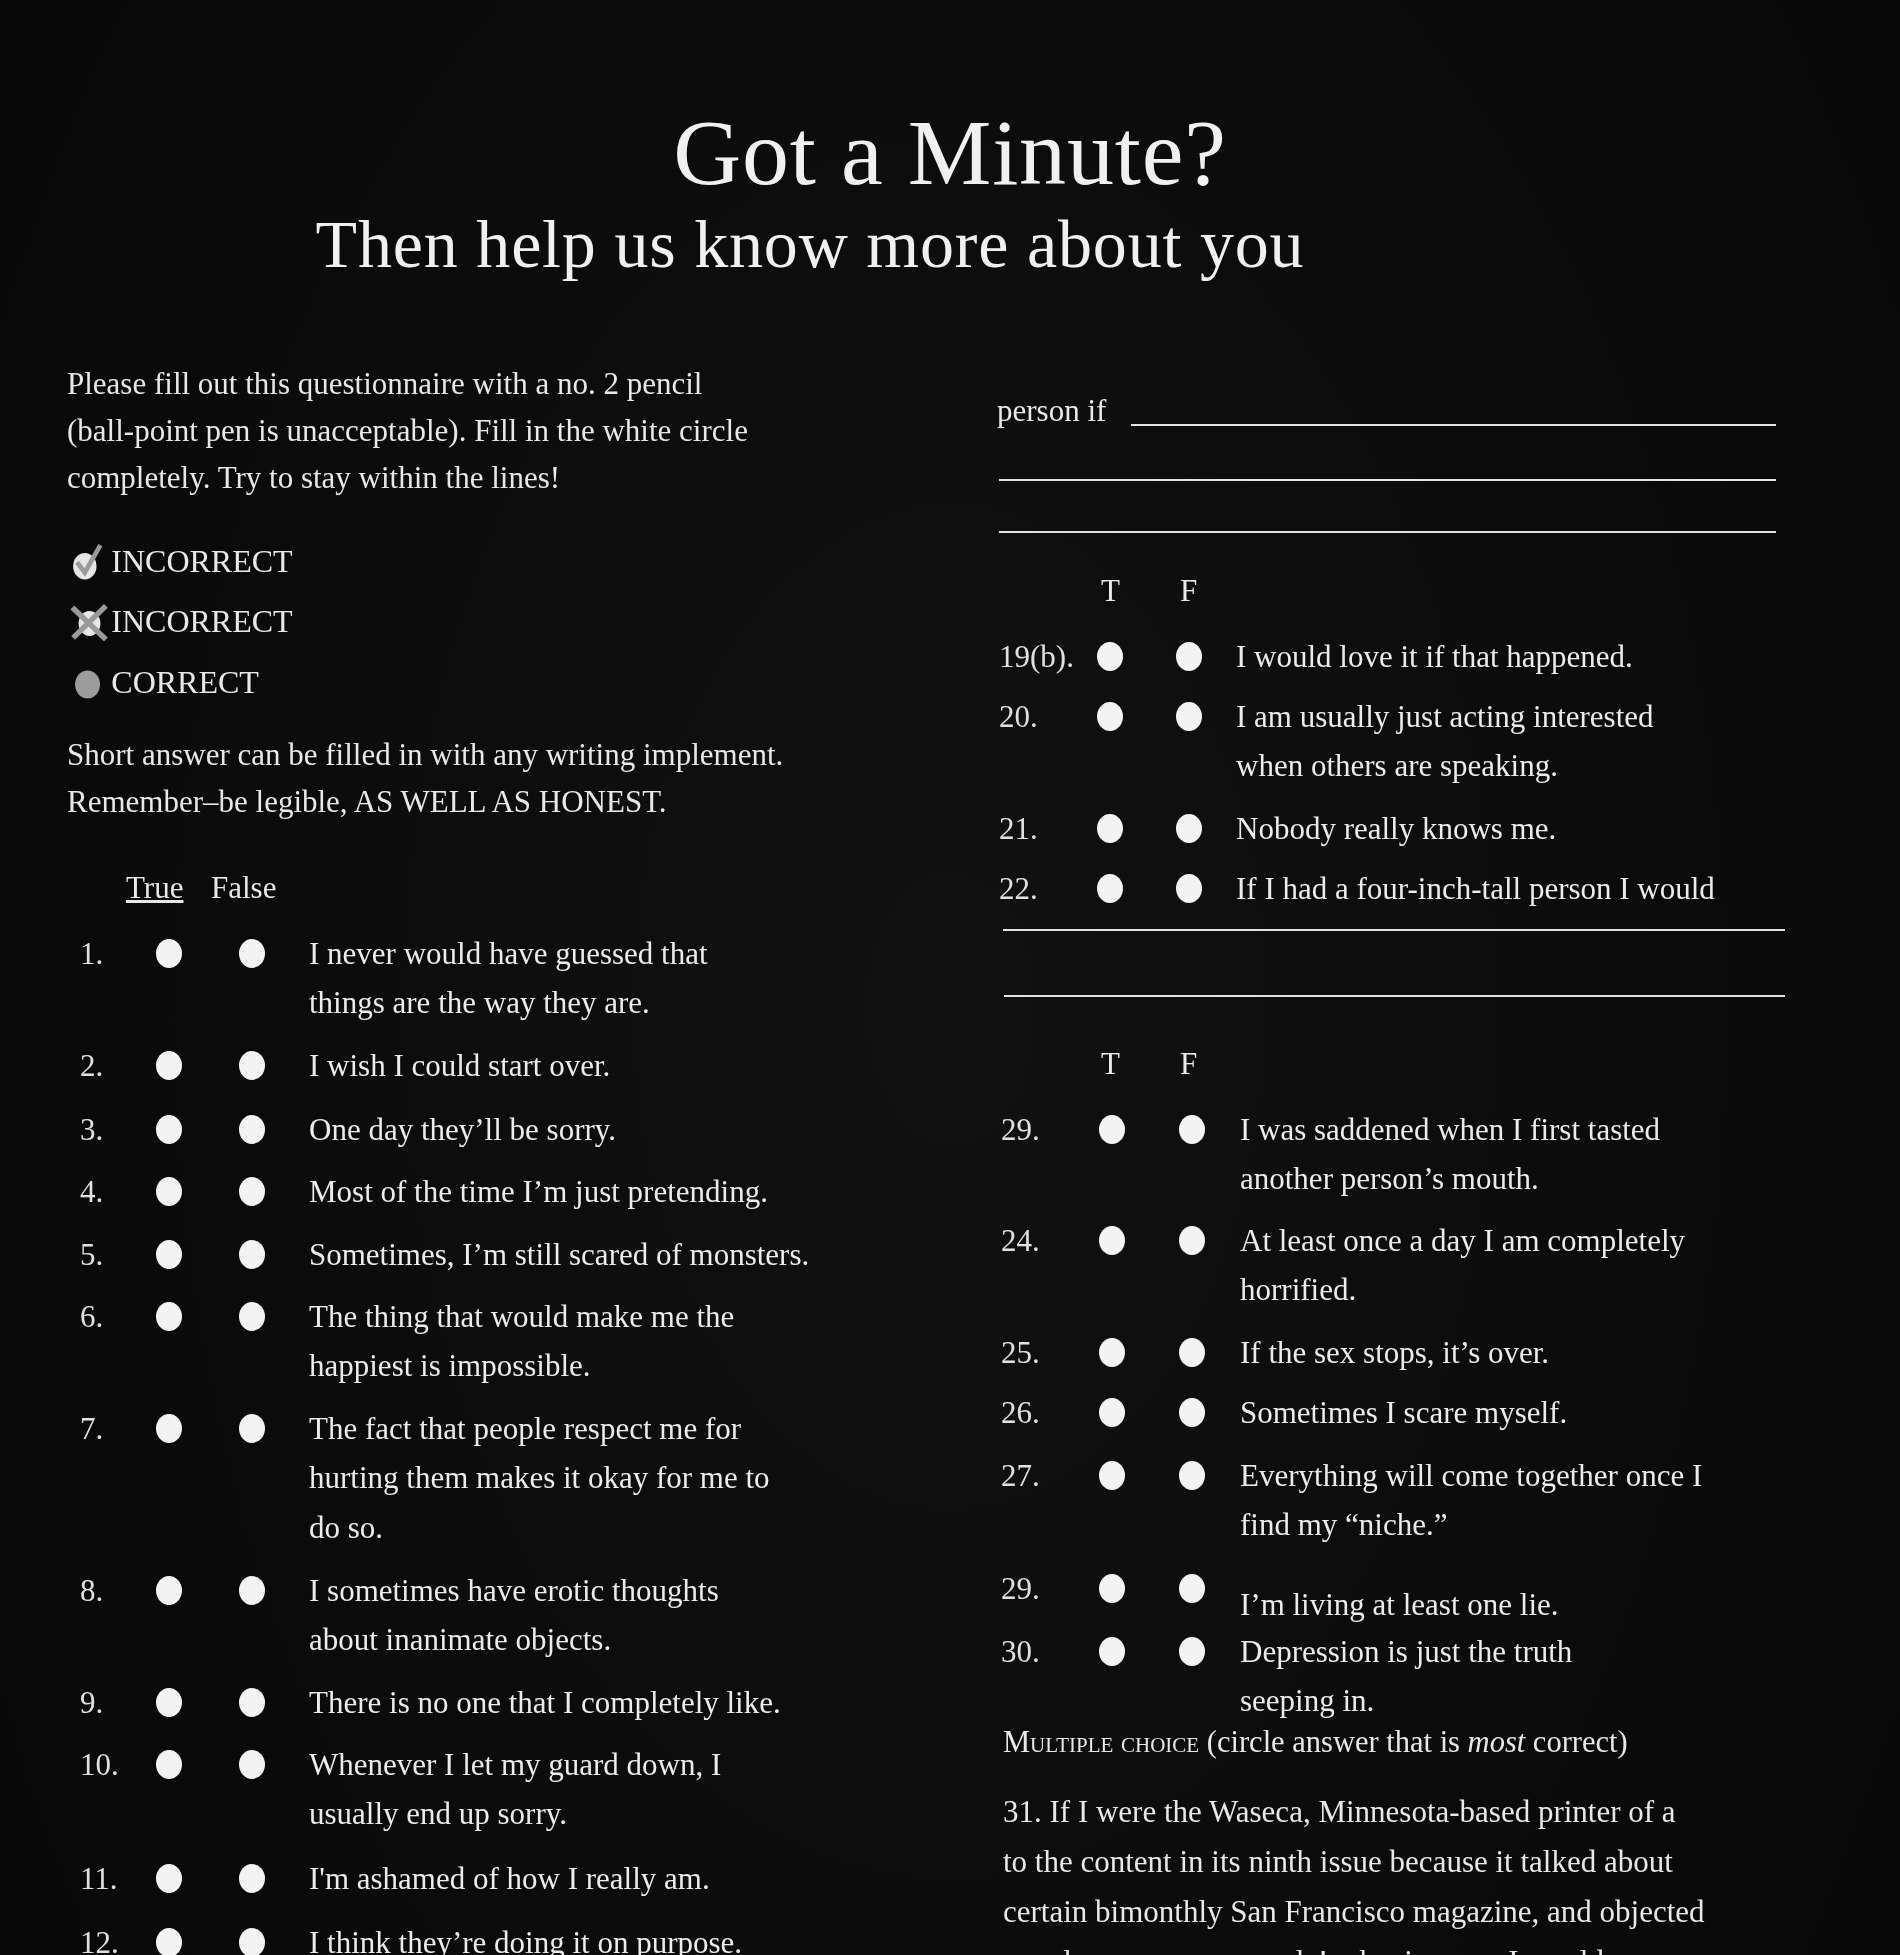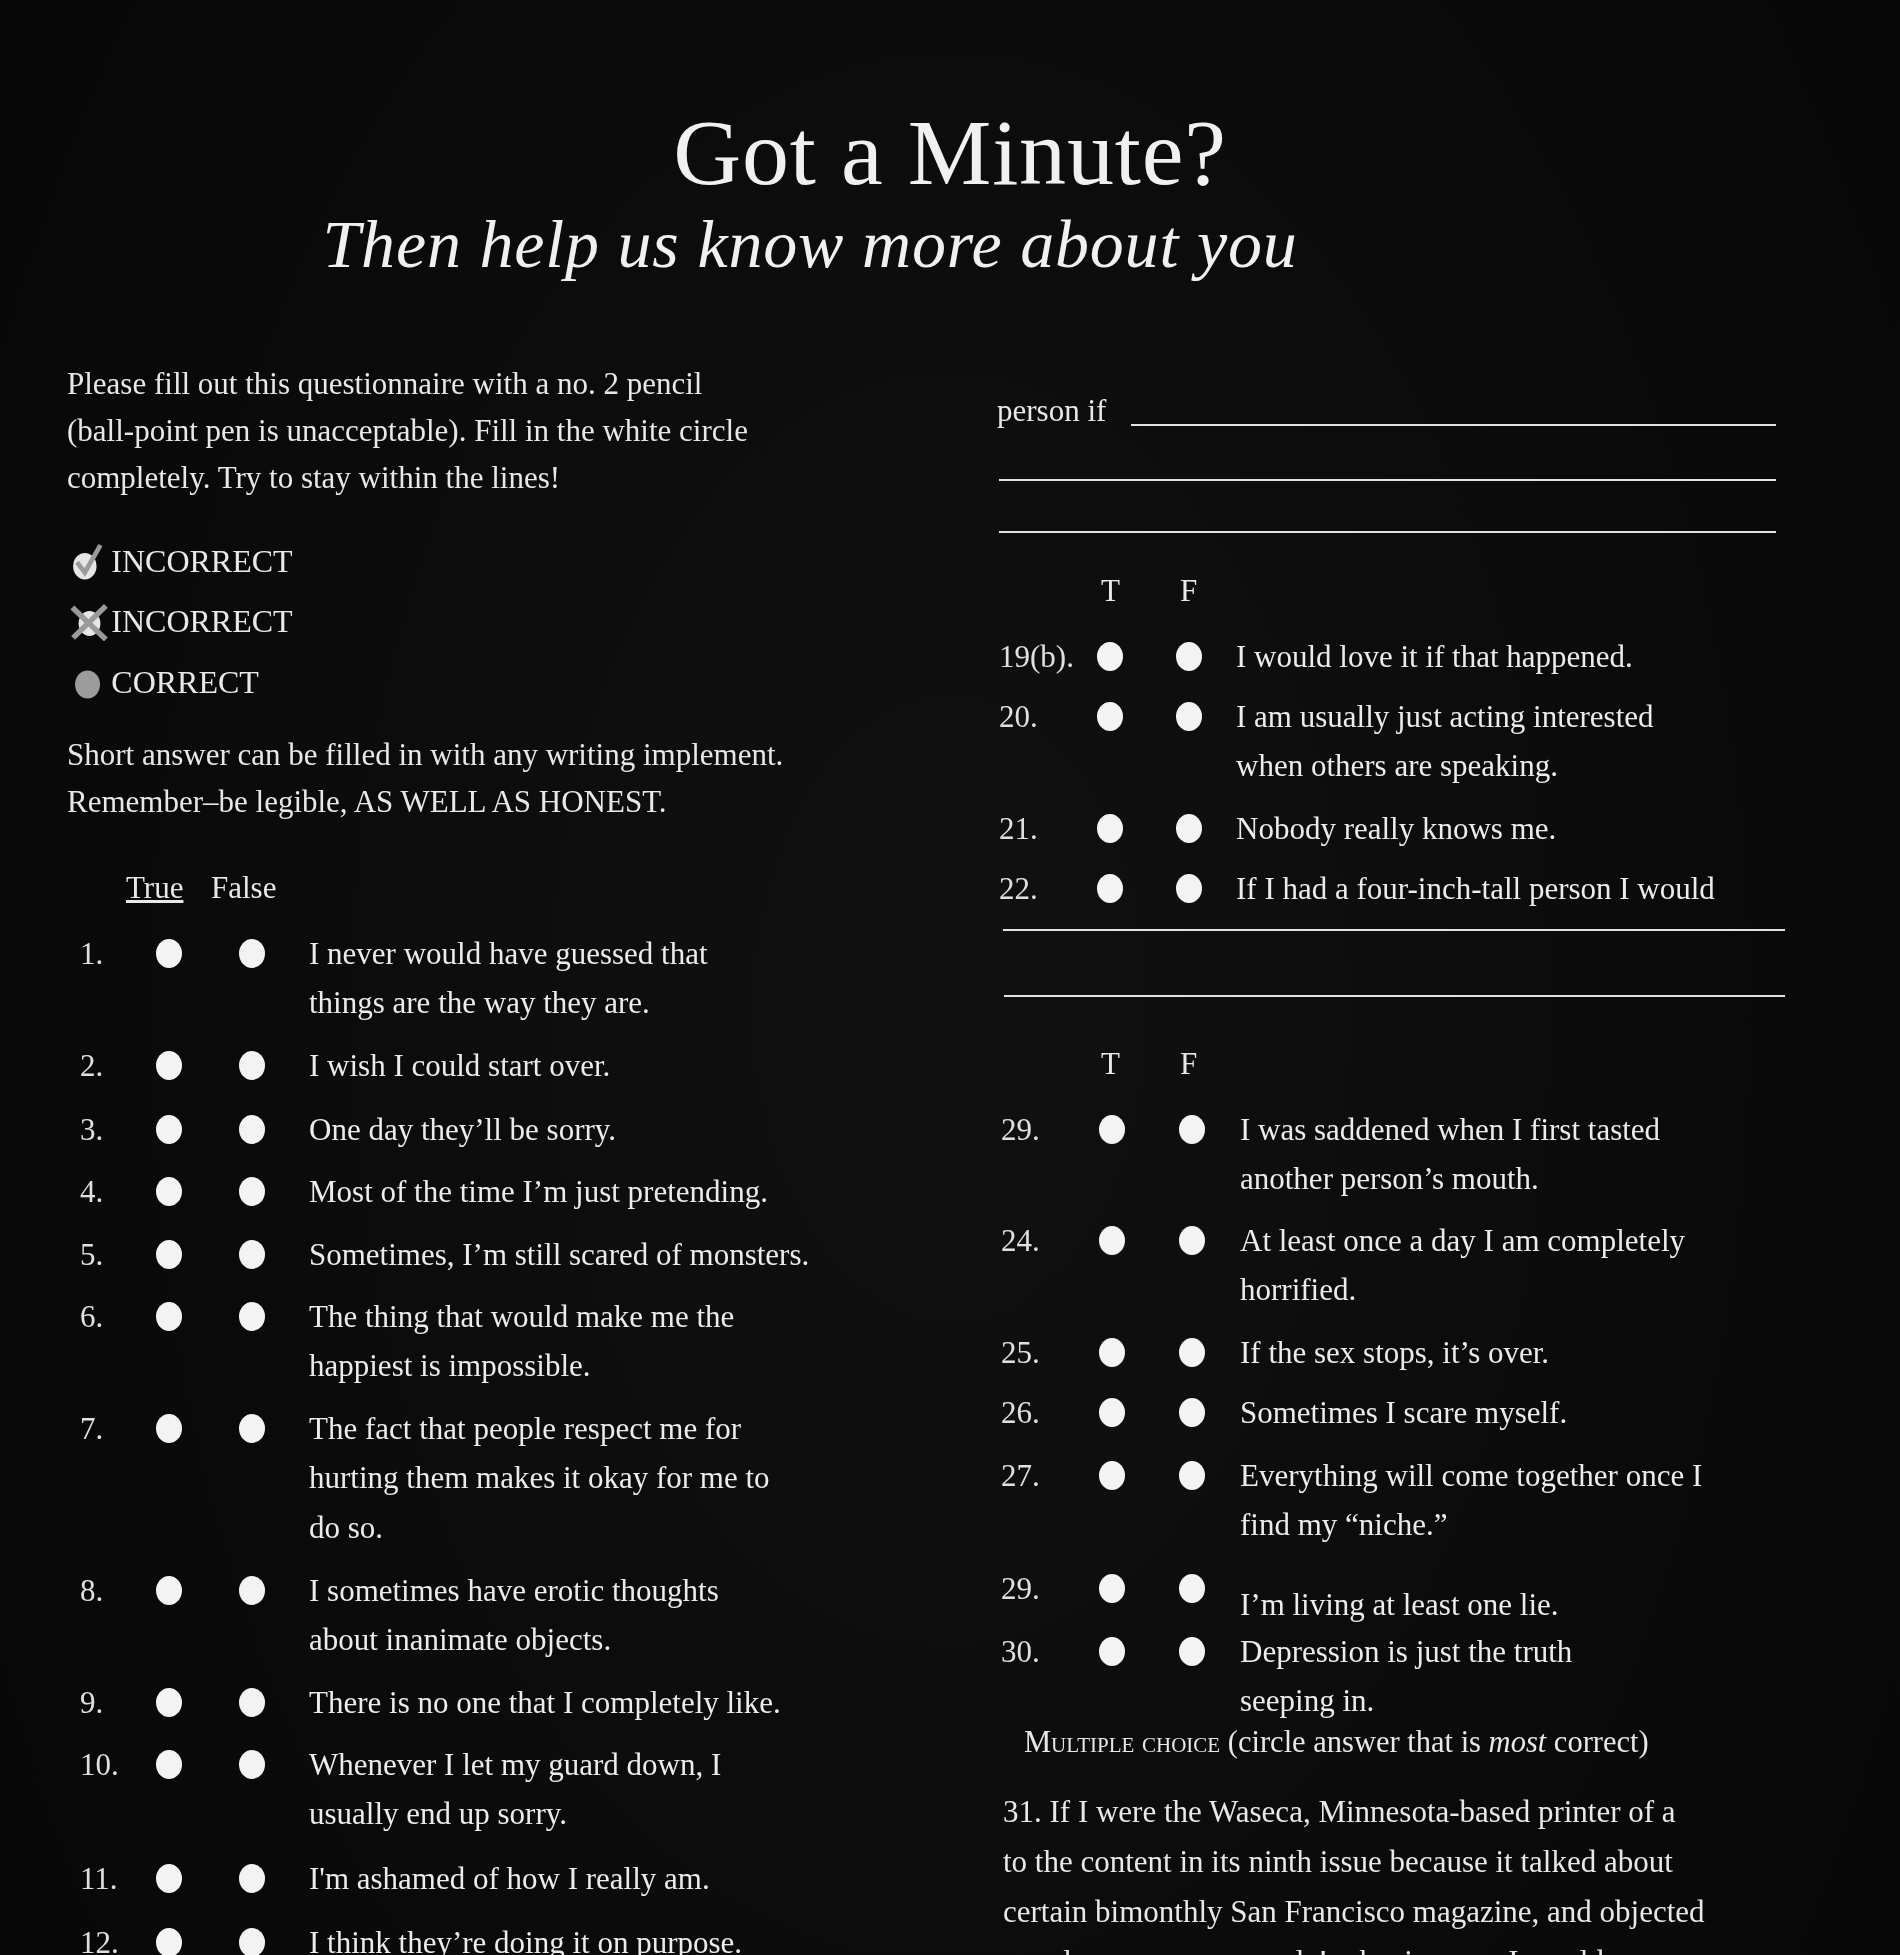--- a/index.html
+++ b/index.html
@@ -7,21 +7,21 @@
     width:1900px; height:2521px; overflow:hidden;
     background:#0b0b0b;
     color:#ededed;
     font-family: "Liberation Serif", "DejaVu Serif", serif;
     position:relative;
   }
   .page { position:absolute; left:0; top:0; width:1900px; height:2521px;
     background: radial-gradient(ellipse at 50% 40%, #111 0%, #0a0a0a 60%, #060606 100%); }
   .abs { position:absolute; }
   .title { left:0; width:1900px; text-align:center; top:98px; font-size:94px; line-height:109px; color:#f0f0f0; letter-spacing:0.8px; }
-  .subtitle { left:0; width:1620px; text-align:center; top:203px; font-size:68px; line-height:82px; color:#f0f0f0; letter-spacing:0.8px;font-style:italic; }
+  .subtitle { left:0; width:1620px; text-align:center; top:203px; font-size:68px; line-height:82px; color:#f0f0f0; letter-spacing:0.8px; }
   .body-text { font-size:31px; line-height:48px; color:#e8e8e8; white-space:nowrap; }
   .legend-row { font-size:32px; line-height:39px; color:#e8e8e8; display:flex; align-items:center; }
   .legend-icon { width:39px; height:39px; position:relative; margin-right:2.3px; }
   .hdr { font-size:31px; color:#e8e8e8; }
   .q-num { font-size:31px; line-height:49px; color:#e0e0e0; }
   .dot { width:26px; height:29px; border-radius:50%; background:#f3f3f3; position:absolute; }
   .q-text { font-size:31px; line-height:49px; color:#ececec; white-space:nowrap; }
   .blank { height:2.3px; background:#e2e2e2; position:absolute; }
   .mc-head { font-size:30.5px; color:#e8e8e8; white-space:nowrap; }
   .sc { font-variant: small-caps; }
@@ -242,21 +242,21 @@
       </div>
       <div class="abs" style="left: 0px; top: 1627px;">
         <div class="abs q-num" style="left: 1001px; top: 0px;">30.</div>
         <div class="dot" style="left: 1099px; top: 10.2px;"></div>
         <div class="dot" style="left: 1179px; top: 10.2px;"></div>
         <div class="abs q-text" style="left: 1240px; top: 0px;">Depression is just the truth</div>
         <div class="abs q-text" style="left: 1240px; top: 49px;">seeping in.</div>
       </div>
     </div>
 
-  <div class="abs mc-head" style="left:1024px; top:1725px;">
+  <div class="abs mc-head" style="left:1003px; top:1725px;">
     <span class="sc">Multiple choice</span><span> (circle answer that is </span><em>most</em><span> correct)</span>
   </div>
   <div class="abs body-text" style="left:1003px; top:1787px; line-height:50px;">
     <div>31. If I were the Waseca, Minnesota-based printer of a</div>
     <div>to the content in its ninth issue because it talked about</div>
     <div>certain bimonthly San Francisco magazine, and objected</div>
     <div><span>people—even </span><em>gay</em><span> people!—having sex, I would:</span></div>
   </div>
 
   <div id="mc-options">

